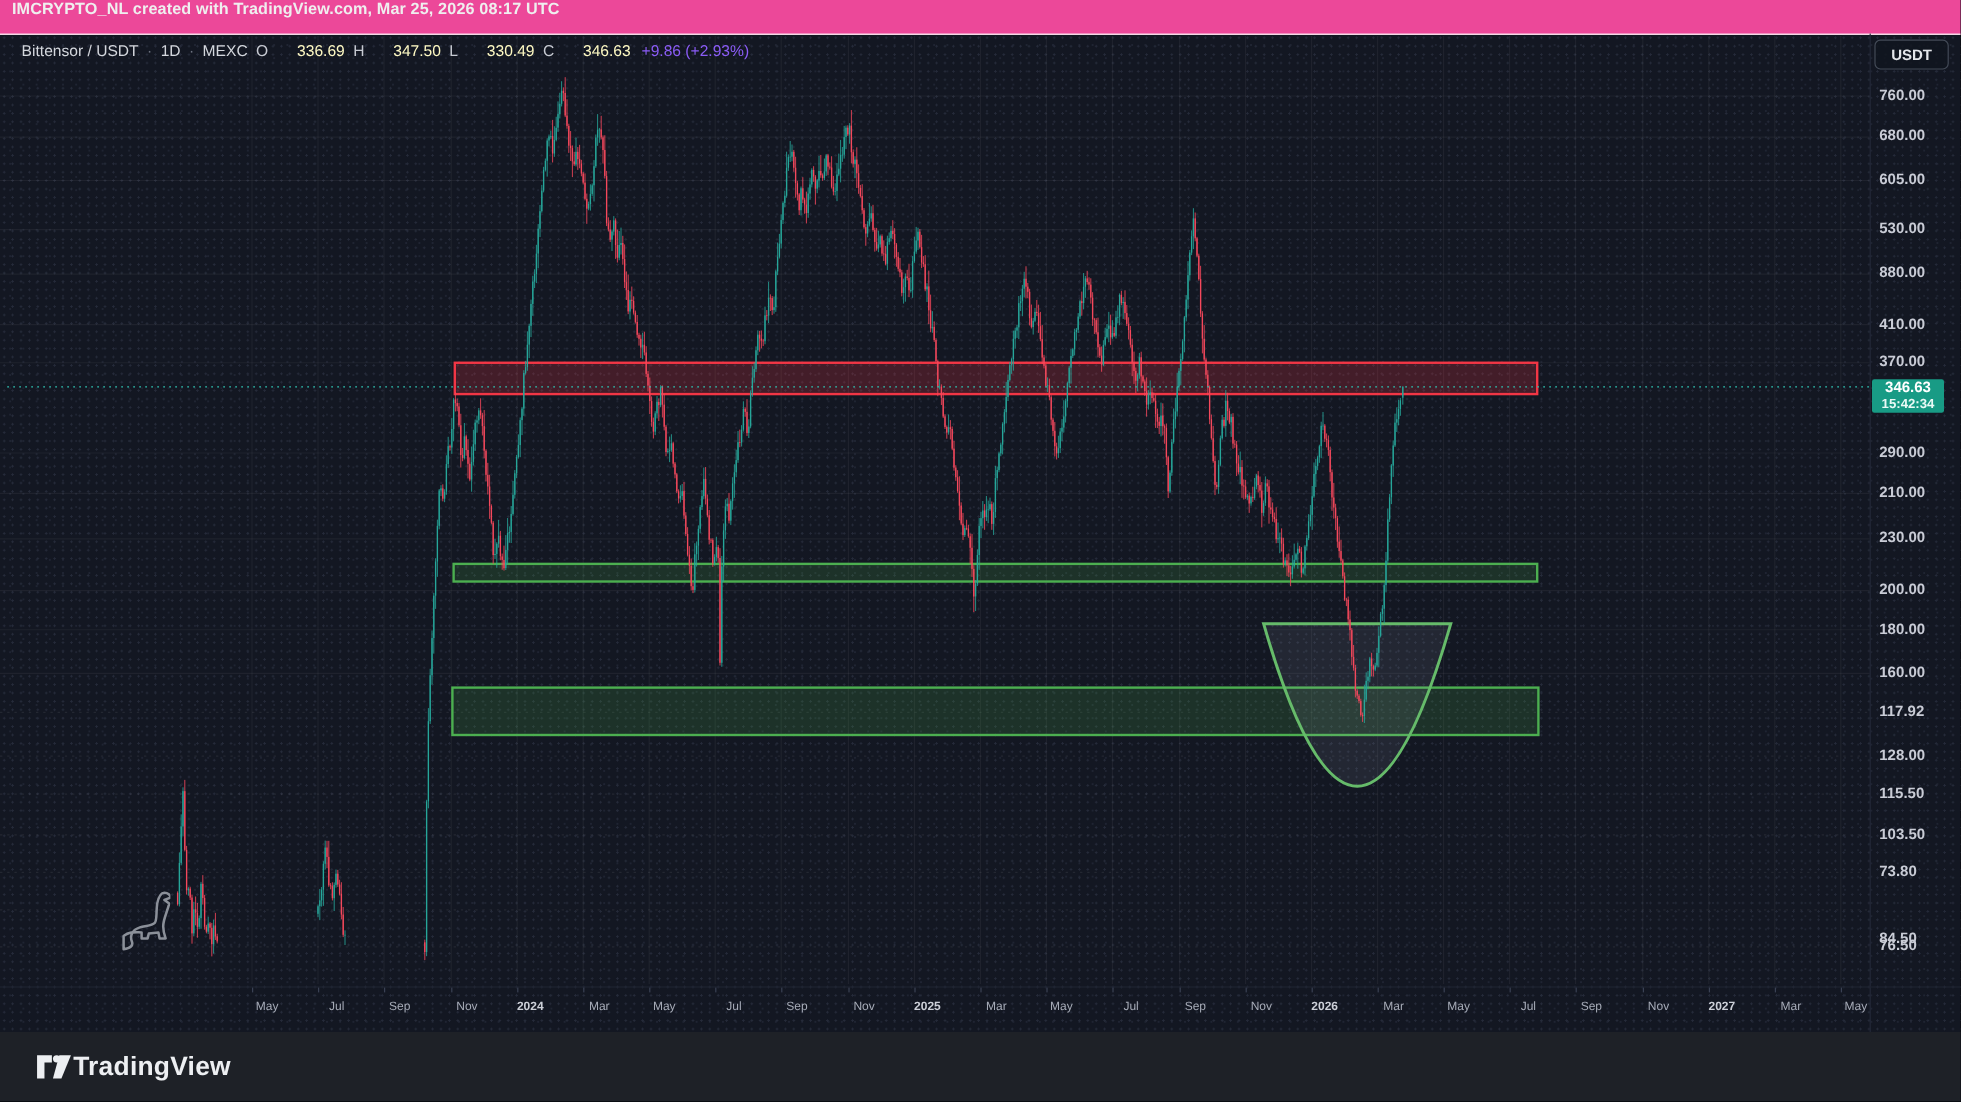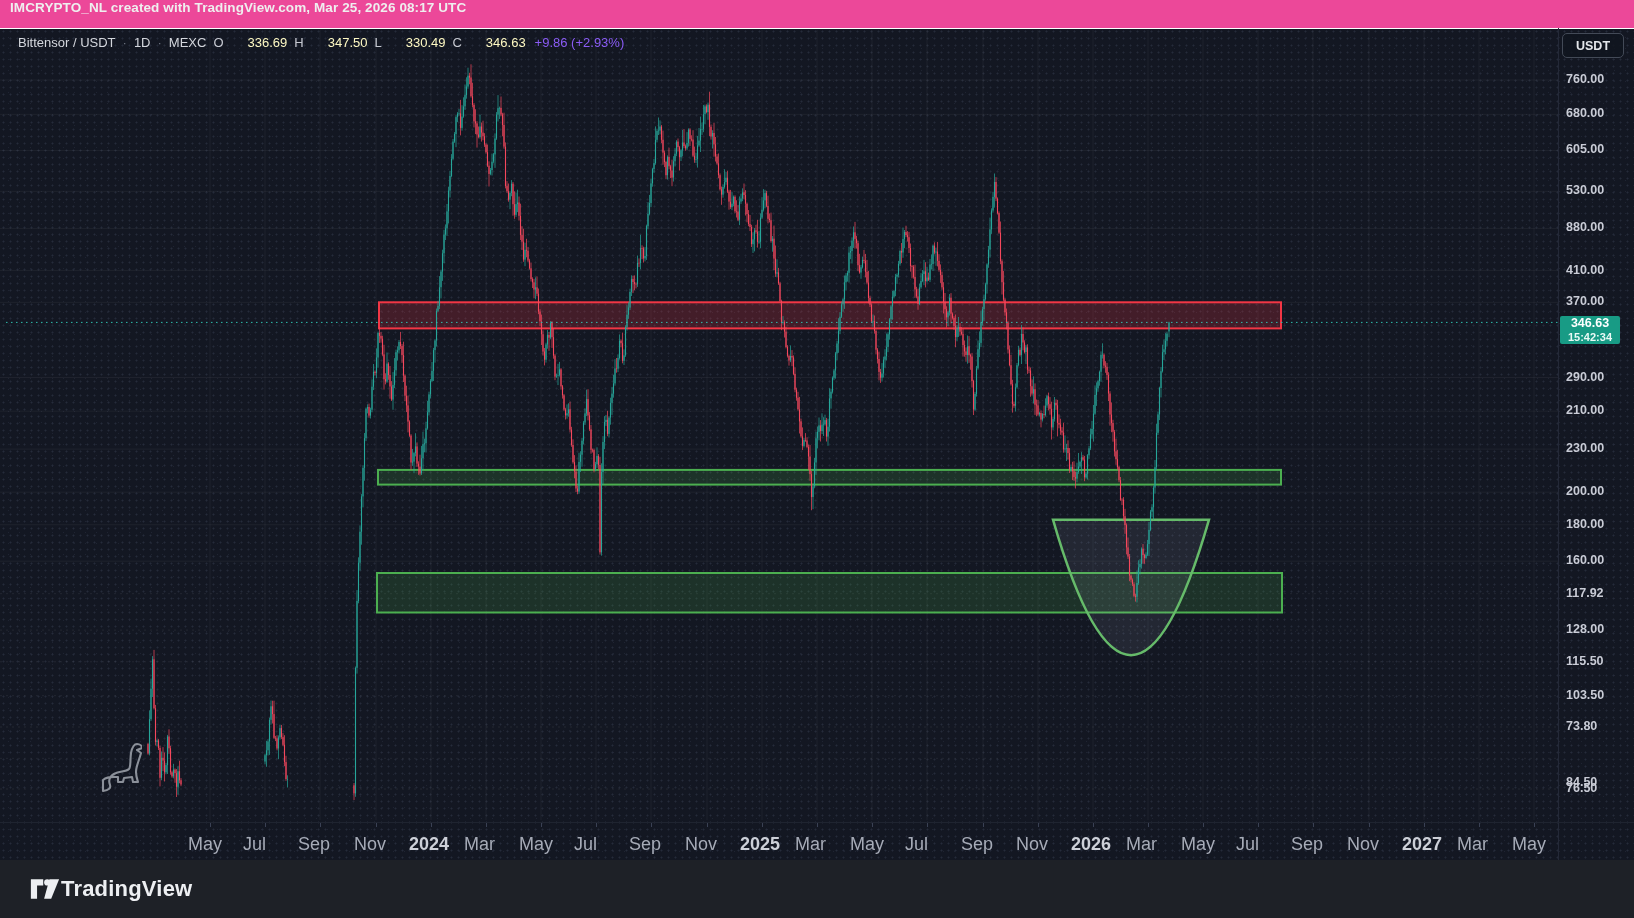--- a/index.html
+++ b/index.html
@@ -22,21 +22,21 @@
   .usdt-btn{position:absolute;left:1562px;top:33px;width:60px;height:23px;border:1px solid #434a57;
             border-radius:5px;background:rgba(17,21,31,.85);color:#e3e6ea;font-size:12.5px;
             font-weight:700;display:flex;align-items:center;justify-content:center;cursor:pointer;}
   .yaxis-border{position:absolute;left:1558px;top:28px;width:1px;height:832px;background:#242938;}
   .xaxis-border{position:absolute;left:0;top:822px;width:1634px;height:1px;background:#1f2430;}
   .ptick{position:absolute;left:1566px;width:64px;font-size:12.5px;font-weight:600;color:#c9ccd6;}
   .badge{position:absolute;left:1560px;width:60px;height:28px;border-radius:2px;
          display:flex;flex-direction:column;align-items:center;justify-content:center;line-height:1.1;}
   .badge .p{color:#fff;font-size:12.5px;font-weight:700;}
   .badge .cd{color:#eafaf6;font-size:11px;font-weight:700;}
-  .ttick{position:absolute;top:834px;width:44px;text-align:left;font-size:18px;color:#a6abb7;}
+  .ttick{position:absolute;top:834px;width:44px;text-align:right;font-size:10px;color:#a6abb7;}
   .ttick.year{color:#cdd0d8;font-weight:700;}
   .tmark{position:absolute;top:823px;width:1px;height:4px;background:#3a4154;}
   .bottombar{position:absolute;left:0;top:860px;width:1634px;height:58px;background:#1e2127;
              display:flex;align-items:center;}
   .tvlogo{display:flex;align-items:center;gap:1px;margin-left:30px;}
   .tvlogo .txt{color:#edeff2;font-size:22px;font-weight:700;letter-spacing:.2px;}
   .dino{position:absolute;left:96px;top:738px;}
 </style>
 </head>
 <body>

